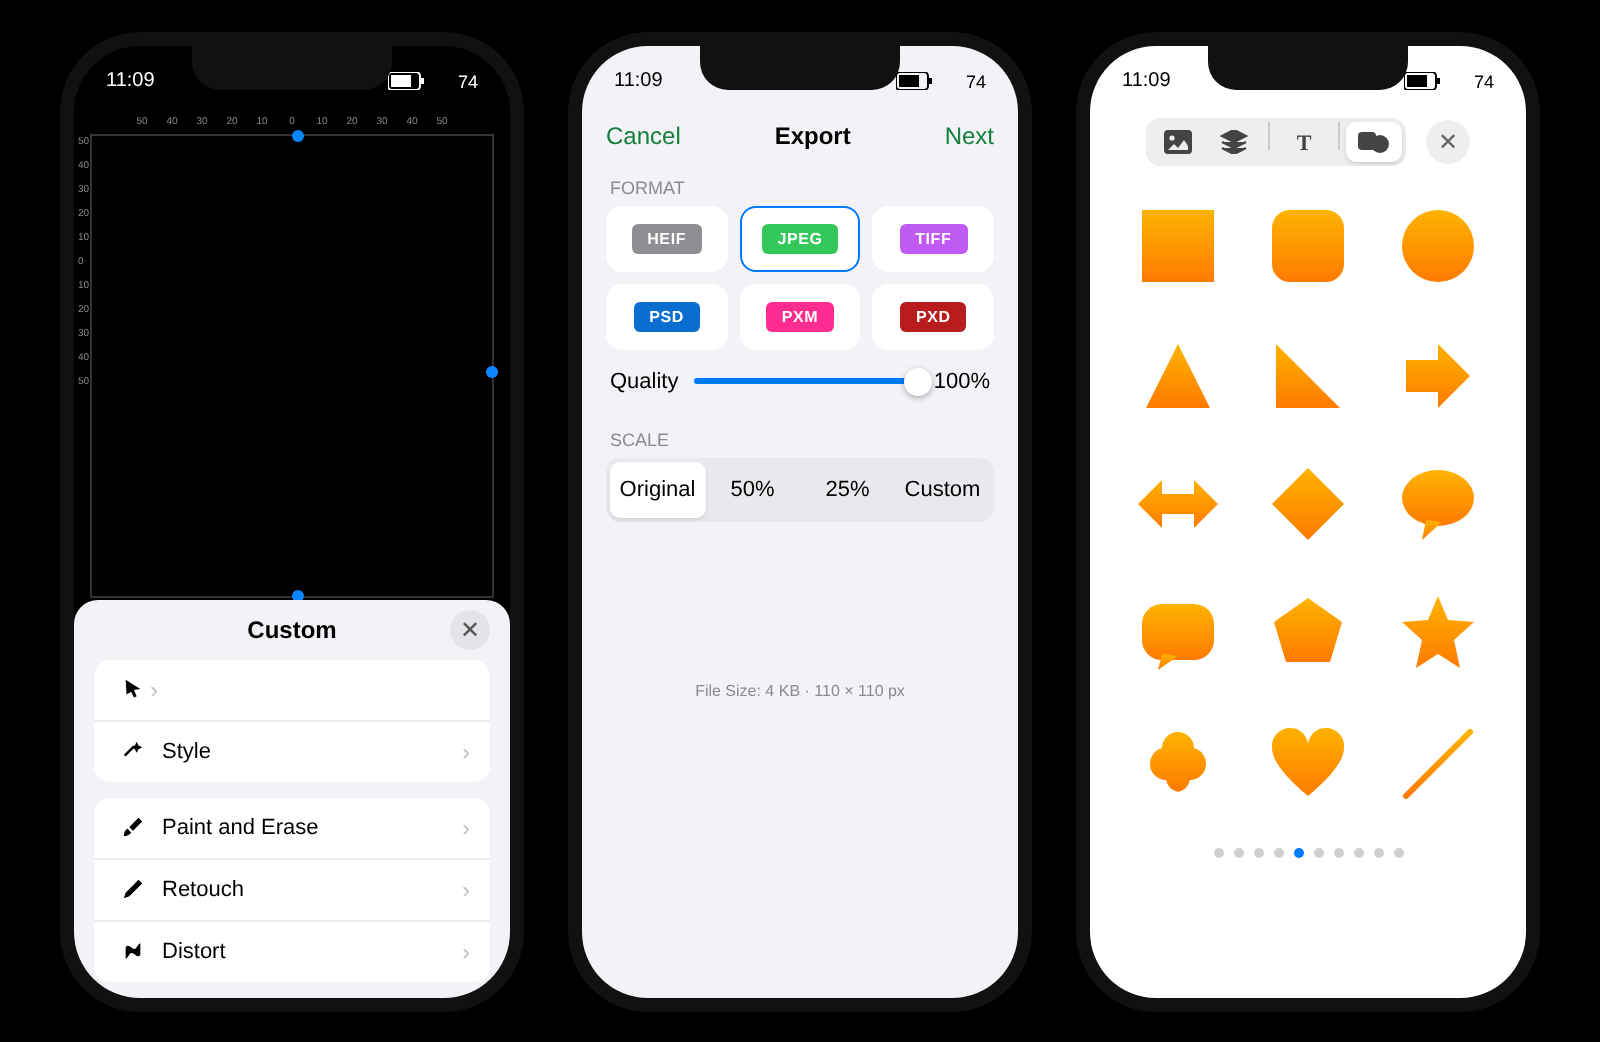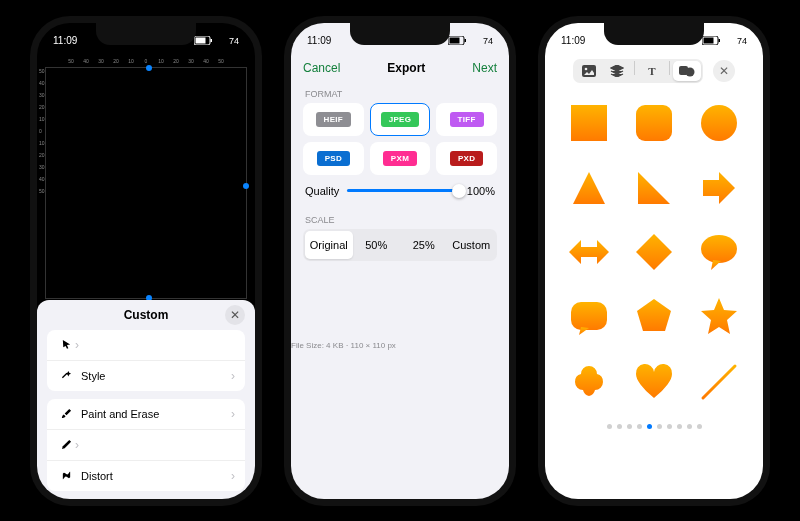--- a/index.html
+++ b/index.html
@@ -41,21 +41,21 @@
 .fmt{width:calc((100% - 12px)/3);box-sizing:border-box;background:#fff;border-radius:8px;padding:8px 0;display:flex;justify-content:center;border:1.5px solid transparent}
 .fmt.sel{border-color:#007aff}
 .pill{font-size:8px;font-weight:700;color:#fff;padding:3px 8px;border-radius:3px;letter-spacing:.3px}
 .qrow{display:flex;align-items:center;padding:10px 14px;gap:8px;font-size:11px}
 .track{flex:1;height:3px;background:#d1d1d6;border-radius:2px;position:relative}
 .fill{position:absolute;left:0;top:0;bottom:0;background:#007aff;border-radius:2px}
 .thumb{position:absolute;top:50%;width:14px;height:14px;background:#fff;border-radius:50%;box-shadow:0 1px 3px rgba(0,0,0,.3);transform:translate(-50%,-50%)}
 .seg{display:flex;margin:4px 12px;background:#e9e9ed;border-radius:7px;padding:2px}
 .seg-item{flex:1;text-align:center;font-size:11px;padding:8px 0;border-radius:5px}
 .seg-item.sel{background:#fff;box-shadow:0 1px 2px rgba(0,0,0,.1)}
-.foot{font-size:8px;color:#8a8a8e;margin-top:80px}
+.foot{text-align:center;font-size:8px;color:#8a8a8e;margin-top:80px}
 
 
 .p3 .screen{background:#fff}
 .tbar{display:flex;justify-content:center;align-items:center;gap:4px;padding:4px 10px}
 .tseg{display:flex;background:#eee;border-radius:7px;padding:2px}
 .titem{width:28px;height:20px;display:flex;align-items:center;justify-content:center;border-radius:5px;color:#444}
 .titem svg{display:block}
 .titem.sel{background:#fff;box-shadow:0 1px 2px rgba(0,0,0,.15)}
 .tdiv{width:1px;height:14px;background:#ccc;margin:0 3px}
 .xbtn{width:22px;height:22px;background:#eee;border-radius:50%;display:flex;align-items:center;justify-content:center;color:#666;margin-left:6px;font-size:12px}
@@ -154,20 +154,21 @@
               </span>
               <span class="row-label">Paint and Erase</span>
               <span class="chev">›</span>
             </div>
             <div class="row">
               <span class="row-icon">
                 <svg width="11" height="11" viewBox="0 0 12 12">
                   <path fill="currentColor" d="M9 1l2 2-7 7-3 1 1-3z"></path>
                 </svg>
               </span>
+              <span class="row-label">Retouch</span>
               <span class="chev">›</span>
             </div>
             <div class="row">
               <span class="row-icon">
                 <svg width="11" height="11" viewBox="0 0 12 12">
                   <path fill="currentColor" d="M2 4c2-3 4 3 6 0s2-2 2-2v6c-2 3-4-3-6 0s-2 2-2 2z"></path>
                 </svg>
               </span>
               <span class="row-label">Distort</span>
               <span class="chev">›</span>

